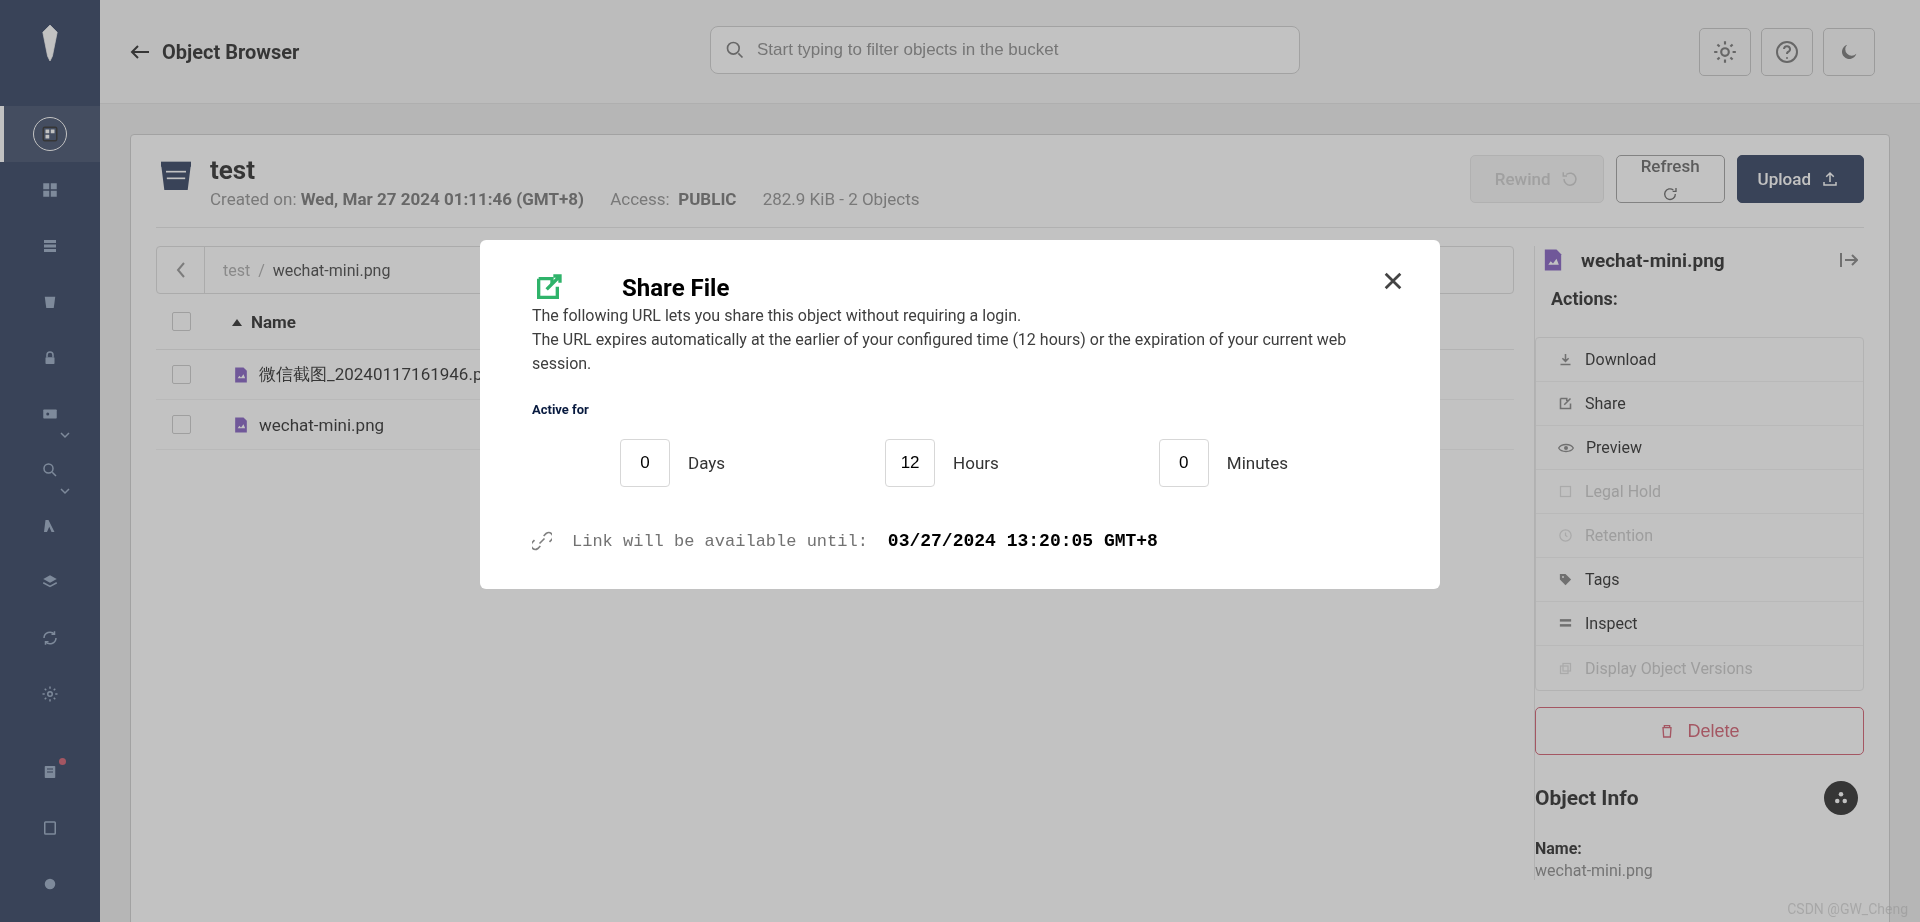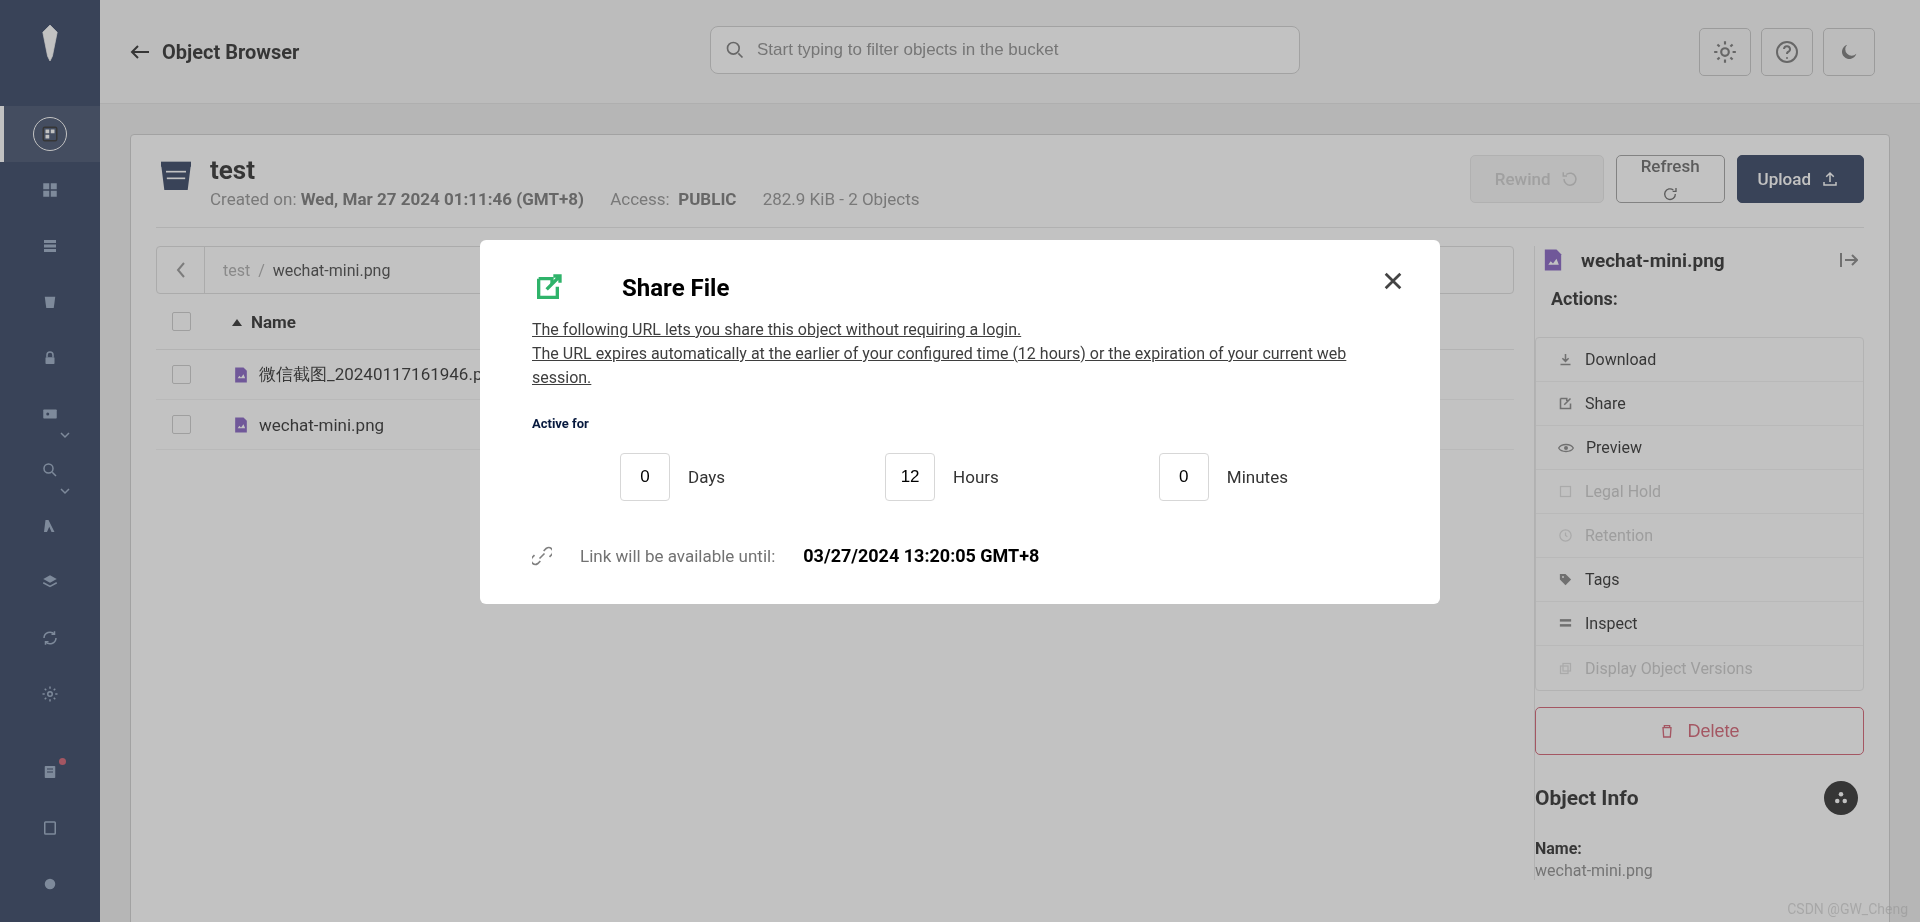--- a/index.html
+++ b/index.html
@@ -73,27 +73,27 @@
 .obj-badge { width: 34px; height: 34px; border-radius: 50%; background: #000; display: flex; align-items: center; justify-content: center; }
 .obj-field-label { font-weight: 700; margin-top: 24px; }
 .obj-field-value { color: #727272; margin-top: 3px; }
 
 
 .overlay { position: absolute; inset: 0; background: rgba(120,120,120,0.45); display: flex; align-items: flex-start; justify-content: center; padding-top: 240px; }
 .modal { width: 960px; background: #fff; border-radius: 6px; padding: 32px 52px 38px 52px; position: relative; }
 .modal-close { position: absolute; top: 30px; right: 36px; cursor:pointer; }
 .modal-title-row { display: flex; align-items: center; gap: 12px; }
 .modal-title { font-size: 24px; font-weight: 700; margin-left: 46px; }
-.modal-desc { color: #3e3e3e; font-size: 16px; margin-top: 14px; line-height: 1.5; max-width: 820px; text-decoration: underline;}
+.modal-desc { color: #3e3e3e; font-size: 16px; line-height: 1.5; max-width: 820px;}
 .active-for { color: #07193e; font-size: 13px; font-weight: 700; margin-top: 26px; }
 .duration-row { display: flex; gap: 160px; margin-top: 22px; padding-left: 88px; }
 .dur-group { display: flex; align-items: center; gap: 18px; }
 .dur-input { width: 50px; height: 48px; border: 1px solid #d7d7d7; border-radius: 4px; text-align: center; font-size: 17px; }
 .dur-label { font-size: 17px; color: #333; }
-.link-row { display: flex; align-items: center; gap: 28px; margin-top: 44px; }
+.link-row { display: flex; align-items: center; gap: 20px; margin-top: 44px; font-family: Liberation Mono, monospace; }
 .link-until-label { color: #727272; font-size: 17px; }
 .link-until-value { font-weight: 700; font-size: 18px; }
 .url-box { margin-top: 18px; border: 1px solid #d7d7d7; border-radius: 5px; height: 56px; display: flex; align-items: center; padding: 0 10px 0 14px; }
 .url-text { flex: 1; color: #9a9a9a; font-size: 16px; overflow: hidden; white-space: nowrap; }
 .copy-btn { width: 34px; height: 34px; border: 1px solid #c7c7c7; border-radius: 4px; display: flex; align-items: center; justify-content: center; cursor:pointer; }
 
 .watermark { position: absolute; bottom: 5px; right: 12px; color: rgba(150,150,150,0.6); font-size: 14px; }
 
 svg { display: block; }
 .fill-grey { fill: #6b6b6b; }

